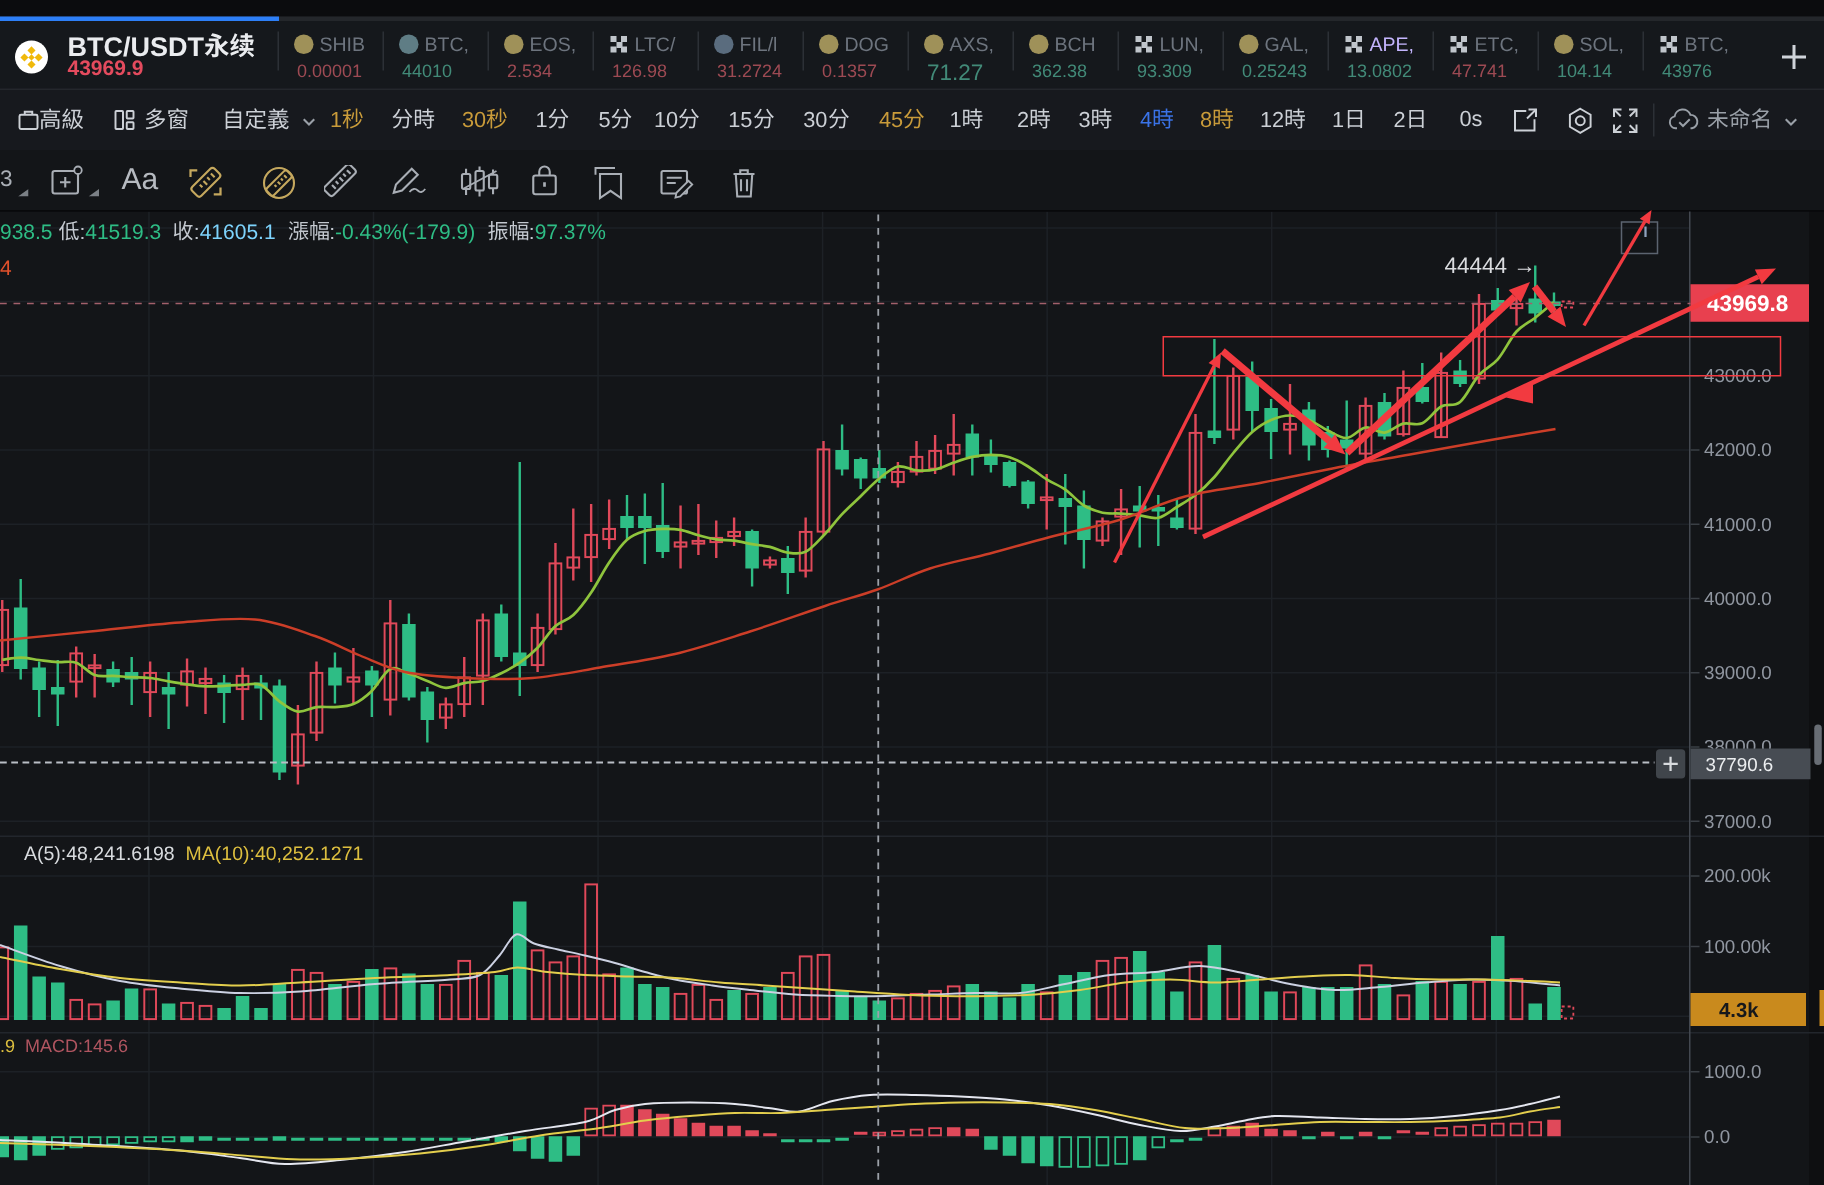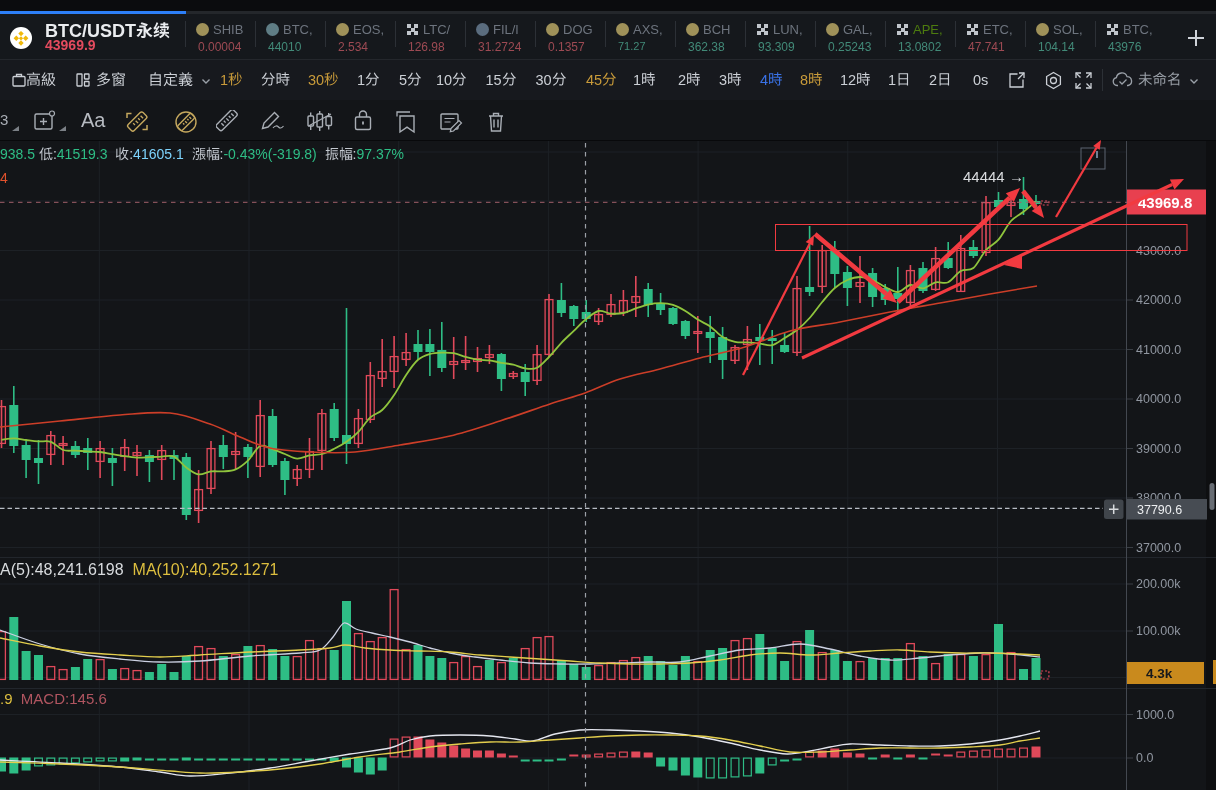--- a/index.html
+++ b/index.html
@@ -27,21 +27,21 @@
         </g>
       </svg>
 <div style="position:absolute;left:45px;top:7px;font-size:18px;font-weight:bold;color:#eaecef">BTC/USDT<svg style="vertical-align:-2.4px;" width="34" height="17" viewBox="0 0 34 17" fill="#eaecef" xmlns="http://www.w3.org/2000/svg">
           <path transform="translate(0,14.62) scale(0.0170,-0.0170)" d="M51 448V335H246C200 215 121 117 26 61C55 43 103 -3 123 -29C246 54 350 210 398 419L318 452L297 448ZM268 748C360 724 476 685 562 647H189V532H441V52C441 36 435 31 417 30C399 29 336 29 286 32C303 0 321 -54 327 -88C412 -88 472 -87 514 -68C557 -48 570 -15 570 50V279C645 141 749 34 894 -32C912 1 950 51 978 75C861 120 769 195 699 291C775 343 866 418 943 486L833 568C785 509 709 438 641 383C612 438 589 497 570 560V644C594 633 616 622 633 612L697 723C612 768 444 822 328 846Z"></path>
           <path transform="translate(17,14.62) scale(0.0170,-0.0170)" d="M686 90C760 38 849 -39 891 -90L968 -18C924 34 830 106 757 154ZM33 78 59 -33C150 3 264 48 370 93L350 189C233 146 112 102 33 78ZM400 610V509H826C816 470 805 432 796 404L889 383C911 437 935 522 954 598L878 613L860 610H722V672H896V771H722V850H605V771H435V672H605V610ZM628 483V423C601 447 550 477 510 495L462 439C505 416 556 382 582 357L628 414V377C628 345 626 309 617 271H523L569 324C541 351 485 387 440 410L388 353C427 330 474 297 503 271H379V168H576C537 105 470 44 355 -4C378 -25 411 -66 426 -92C584 -22 664 72 703 168H940V271H731C737 307 739 342 739 374V483ZM59 413C74 421 98 427 185 437C152 387 124 348 109 331C78 294 57 271 33 265C45 238 62 190 67 169C90 186 130 201 357 264C353 288 351 333 352 363L225 332C284 411 341 500 387 588L298 643C282 607 263 571 244 536L163 530C219 611 272 709 309 802L207 850C172 733 104 606 82 574C61 542 44 520 24 515C36 486 54 435 59 413Z"></path>
         </svg></div>
 <div style="position:absolute;left:45px;top:23px;font-size:14px;font-weight:bold;color:#e44b5e">43969.9</div>
 <div class="vsep" style="left:184.5px"></div>
 <div style="position:absolute;left:196px;top:9px;width:13px;height:13px;border-radius:50%;background:#9f9159"></div>
       <div style="position:absolute;left:213px;top:8px;font-size:13px;color:#6d747e">SHIB</div>
-      <div style="position:absolute;left:198px;top:26px;font-size:12px;color:#9d4a53">0.00004</div>
+      <div style="position:absolute;left:198px;top:26px;font-size:12px;color:#9d4a53">0.00001</div>
       <div style="position:absolute;left:266px;top:9px;width:13px;height:13px;border-radius:50%;background:#5f7d85"></div>
       <div style="position:absolute;left:283px;top:8px;font-size:13px;color:#6d747e">BTC,</div>
       <div style="position:absolute;left:268px;top:26px;font-size:12px;color:#428a78">44010</div>
       <div class="vsep" style="left:254.5px"></div>
       <div style="position:absolute;left:336px;top:9px;width:13px;height:13px;border-radius:50%;background:#9f9159"></div>
       <div style="position:absolute;left:353px;top:8px;font-size:13px;color:#6d747e">EOS,</div>
       <div style="position:absolute;left:338px;top:26px;font-size:12px;color:#9d4a53">2.534</div>
       <div class="vsep" style="left:324.5px"></div>
       <div style="position:absolute;left:406px;top:9px;width:13px;height:13px">
         <div style="position:absolute;left:1px;top:1px;width:4px;height:4px;background:#c0c5cb"></div>
@@ -56,21 +56,21 @@
       <div style="position:absolute;left:476px;top:9px;width:13px;height:13px;border-radius:50%;background:#5a6c7e"></div>
       <div style="position:absolute;left:493px;top:8px;font-size:13px;color:#6d747e">FIL/l</div>
       <div style="position:absolute;left:478px;top:26px;font-size:12px;color:#9d4a53">31.2724</div>
       <div class="vsep" style="left:464.5px"></div>
       <div style="position:absolute;left:546px;top:9px;width:13px;height:13px;border-radius:50%;background:#9f9159"></div>
       <div style="position:absolute;left:563px;top:8px;font-size:13px;color:#6d747e">DOG</div>
       <div style="position:absolute;left:548px;top:26px;font-size:12px;color:#9d4a53">0.1357</div>
       <div class="vsep" style="left:534.5px"></div>
       <div style="position:absolute;left:616px;top:9px;width:13px;height:13px;border-radius:50%;background:#9f9159"></div>
       <div style="position:absolute;left:633px;top:8px;font-size:13px;color:#6d747e">AXS,</div>
-      <div style="position:absolute;left:618px;top:26px;font-size:11px;color:#428a78">71.27</div>
+      <div style="position:absolute;left:618px;top:26px;font-size:15px;color:#428a78">71.27</div>
       <div class="vsep" style="left:604.5px"></div>
       <div style="position:absolute;left:686px;top:9px;width:13px;height:13px;border-radius:50%;background:#9f9159"></div>
       <div style="position:absolute;left:703px;top:8px;font-size:13px;color:#6d747e">BCH</div>
       <div style="position:absolute;left:688px;top:26px;font-size:12px;color:#428a78">362.38</div>
       <div class="vsep" style="left:674.5px"></div>
       <div style="position:absolute;left:756px;top:9px;width:13px;height:13px">
         <div style="position:absolute;left:1px;top:1px;width:4px;height:4px;background:#c0c5cb"></div>
         <div style="position:absolute;right:1px;top:1px;width:4px;height:4px;background:#c0c5cb"></div>
         <div style="position:absolute;left:4.5px;top:4.5px;width:4px;height:4px;background:#c0c5cb"></div>
         <div style="position:absolute;left:1px;bottom:1px;width:4px;height:4px;background:#c0c5cb"></div>
@@ -83,21 +83,21 @@
       <div style="position:absolute;left:843px;top:8px;font-size:13px;color:#6d747e">GAL,</div>
       <div style="position:absolute;left:828px;top:26px;font-size:12px;color:#428a78">0.25243</div>
       <div class="vsep" style="left:814.5px"></div>
       <div style="position:absolute;left:896px;top:9px;width:13px;height:13px">
         <div style="position:absolute;left:1px;top:1px;width:4px;height:4px;background:#c0c5cb"></div>
         <div style="position:absolute;right:1px;top:1px;width:4px;height:4px;background:#c0c5cb"></div>
         <div style="position:absolute;left:4.5px;top:4.5px;width:4px;height:4px;background:#c0c5cb"></div>
         <div style="position:absolute;left:1px;bottom:1px;width:4px;height:4px;background:#c0c5cb"></div>
         <div style="position:absolute;right:1px;bottom:1px;width:4px;height:4px;background:#c0c5cb"></div>
       </div>
-      <div style="position:absolute;left:913px;top:8px;font-size:13px;color:#4d7c0f">APE,</div>
+      <div style="position:absolute;left:913px;top:8px;font-size:13px;color:#c4b5fd">APE,</div>
       <div style="position:absolute;left:898px;top:26px;font-size:12px;color:#428a78">13.0802</div>
       <div class="vsep" style="left:884.5px"></div>
       <div style="position:absolute;left:966px;top:9px;width:13px;height:13px">
         <div style="position:absolute;left:1px;top:1px;width:4px;height:4px;background:#c0c5cb"></div>
         <div style="position:absolute;right:1px;top:1px;width:4px;height:4px;background:#c0c5cb"></div>
         <div style="position:absolute;left:4.5px;top:4.5px;width:4px;height:4px;background:#c0c5cb"></div>
         <div style="position:absolute;left:1px;bottom:1px;width:4px;height:4px;background:#c0c5cb"></div>
         <div style="position:absolute;right:1px;bottom:1px;width:4px;height:4px;background:#c0c5cb"></div>
       </div>
       <div style="position:absolute;left:983px;top:8px;font-size:13px;color:#6d747e">ETC,</div>
@@ -629,20 +629,20 @@
 <div class="abs" style="left:0;top:146px;font-size:14px;color:#c3c8cf;white-space:nowrap">
 <span style="color:#2ebd85">938.5</span>&nbsp;<svg style="vertical-align:-2.0px;" width="14" height="14" viewBox="0 0 14 14" fill="#c3c8cf" xmlns="http://www.w3.org/2000/svg">
         <path transform="translate(0,12.04) scale(0.0140,-0.0140)" d="M578 131C612 69 651 -14 666 -64L725 -43C707 7 667 88 633 148ZM265 836C210 680 119 526 22 426C36 409 57 369 64 351C100 389 135 434 168 484V-78H239V601C276 670 309 743 336 815ZM363 -84C380 -73 407 -62 590 -9C588 6 587 35 588 54L447 18V385H676C706 115 765 -69 874 -71C913 -72 948 -28 967 124C954 130 925 148 912 162C905 69 892 17 873 18C818 21 774 169 749 385H951V456H741C733 540 727 631 724 727C792 742 856 759 910 778L846 838C737 796 545 757 376 732L377 731L376 40C376 2 352 -14 335 -21C346 -36 359 -66 363 -84ZM669 456H447V676C515 686 585 698 653 712C657 622 662 536 669 456Z"></path>
       </svg>:<span style="color:#2ebd85">41519.3</span>&nbsp;
 <svg style="vertical-align:-2.0px;" width="14" height="14" viewBox="0 0 14 14" fill="#c3c8cf" xmlns="http://www.w3.org/2000/svg">
         <path transform="translate(0,12.04) scale(0.0140,-0.0140)" d="M588 574H805C784 447 751 338 703 248C651 340 611 446 583 559ZM577 840C548 666 495 502 409 401C426 386 453 353 463 338C493 375 519 418 543 466C574 361 613 264 662 180C604 96 527 30 426 -19C442 -35 466 -66 475 -81C570 -30 645 35 704 115C762 34 830 -31 912 -76C923 -57 947 -29 964 -15C878 27 806 95 747 178C811 285 853 416 881 574H956V645H611C628 703 643 765 654 828ZM92 100C111 116 141 130 324 197V-81H398V825H324V270L170 219V729H96V237C96 197 76 178 61 169C73 152 87 119 92 100Z"></path>
       </svg>:<span style="color:#7dd3fc">41605.1</span>&nbsp;
 <svg style="vertical-align:-2.0px;" width="28" height="14" viewBox="0 0 28 14" fill="#c3c8cf" xmlns="http://www.w3.org/2000/svg">
         <path transform="translate(0,12.04) scale(0.0140,-0.0140)" d="M64 778C111 742 168 690 195 653L239 701C212 736 154 787 107 820ZM35 499C83 468 143 422 173 391L212 445C182 476 121 519 73 547ZM46 -26 105 -66C146 23 194 142 230 242L176 283C137 175 83 49 46 -26ZM561 -81C576 -69 603 -56 783 14C779 28 774 54 773 72L628 21V315H695C742 165 828 20 928 -53C938 -34 959 -10 974 4C924 35 877 85 838 144C877 171 921 207 959 240L908 285C883 258 844 221 808 192C787 231 768 273 753 315H958V379H648V462H912V519H648V595H912V651H648V728H943V790H581V379H517V315H566V44C566 7 548 -5 534 -12C544 -29 556 -64 561 -81ZM286 573C283 480 275 356 265 280H428C419 93 406 21 389 3C381 -6 373 -8 357 -8C341 -8 300 -8 255 -3C265 -21 272 -46 273 -64C318 -67 362 -67 385 -65C413 -63 430 -57 445 -38C472 -10 484 78 496 314C497 324 498 343 498 343H335L346 508H502V801H268V736H440V573Z"></path>
         <path transform="translate(14,12.04) scale(0.0140,-0.0140)" d="M431 788V725H952V788ZM548 595H831V479H548ZM482 654V420H898V654ZM66 650V126H124V583H197V-80H262V583H340V211C340 203 338 201 331 200C323 200 305 200 280 201C290 183 299 154 301 136C335 136 358 137 376 149C393 161 397 182 397 209V650H262V839H197V650ZM505 118H648V15H505ZM869 118V15H713V118ZM505 179V282H648V179ZM869 179H713V282H869ZM437 343V-80H505V-46H869V-77H939V343Z"></path>
-      </svg>:<span style="color:#2ebd85">-0.43%(-319.8)</span>&nbsp;
+      </svg>:<span style="color:#2ebd85">-0.43%(-179.9)</span>&nbsp;
 <svg style="vertical-align:-2.0px;" width="28" height="14" viewBox="0 0 28 14" fill="#c3c8cf" xmlns="http://www.w3.org/2000/svg">
         <path transform="translate(0,12.04) scale(0.0140,-0.0140)" d="M526 626V560H907V626ZM551 -81C567 -66 593 -52 762 23C758 38 753 66 752 85L617 31V389H684C723 196 797 29 915 -55C926 -37 949 -11 965 3C899 44 846 112 807 195C849 226 900 266 942 306L891 352C865 321 822 281 784 249C766 293 752 340 741 389H948V455H478V723H934V792H406V426C406 282 400 93 325 -42C343 -50 375 -70 388 -82C461 48 476 239 478 389H548V57C548 11 528 -15 513 -26C525 -38 544 -66 551 -81ZM169 840V638H54V568H169V343C119 329 74 317 37 308L55 235L169 270V9C169 -4 165 -7 154 -7C143 -8 111 -8 76 -7C86 -27 95 -58 98 -76C152 -76 187 -74 210 -62C233 -51 242 -30 242 9V292L354 327L345 395L242 365V568H343V638H242V840Z"></path>
         <path transform="translate(14,12.04) scale(0.0140,-0.0140)" d="M431 788V725H952V788ZM548 595H831V479H548ZM482 654V420H898V654ZM66 650V126H124V583H197V-80H262V583H340V211C340 203 338 201 331 200C323 200 305 200 280 201C290 183 299 154 301 136C335 136 358 137 376 149C393 161 397 182 397 209V650H262V839H197V650ZM505 118H648V15H505ZM869 118V15H713V118ZM505 179V282H648V179ZM869 179H713V282H869ZM437 343V-80H505V-46H869V-77H939V343Z"></path>
       </svg>:<span style="color:#2ebd85">97.37%</span></div>
 <div class="abs" style="left:0;top:170px;font-size:14px;color:#e0512c">4</div>
-<div class="abs" style="left:0;top:561px;font-size:16px;color:#d8dbde;white-space:nowrap">A(5):48,241.6198&nbsp;&nbsp;<span style="color:#ddbf3f">MA(10):40,252.1271</span></div>
-<div class="abs" style="left:0;top:690px;font-size:15px;white-space:nowrap"><span style="color:#ddbf3f">.9</span>&nbsp;&nbsp;<span style="color:#b05560">MACD:145.6</span></div>
+<div class="abs" style="left:16px;top:561px;font-size:13px;color:#d8dbde;white-space:nowrap">A(5):48,241.6198&nbsp;&nbsp;<span style="color:#ddbf3f">MA(10):40,252.1271</span></div>
+<div class="abs" style="left:0;top:690px;font-size:12px;white-space:nowrap"><span style="color:#ddbf3f">.9</span>&nbsp;&nbsp;<span style="color:#b05560">MACD:145.6</span></div>
 </div>
 </body></html>

